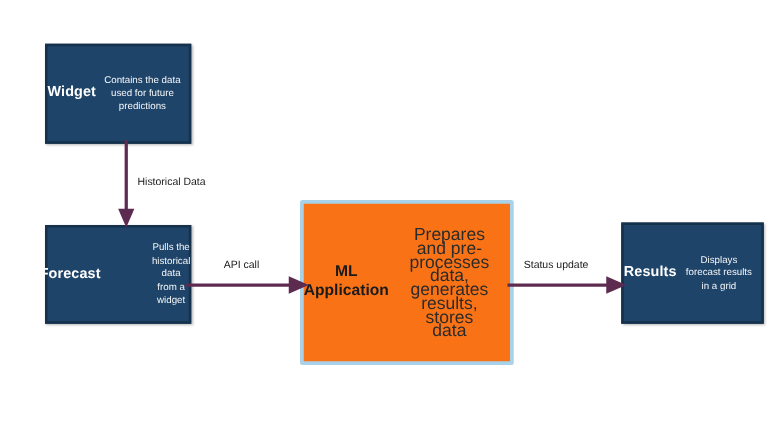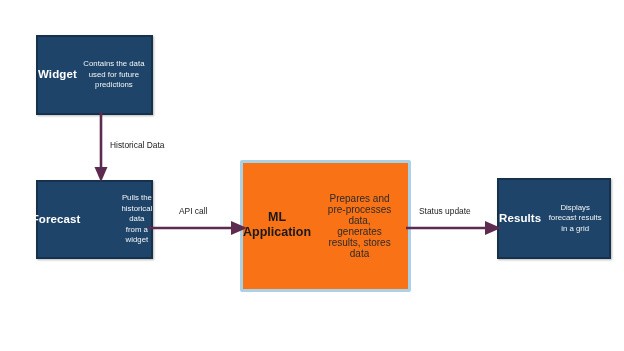--- a/index.html
+++ b/index.html
@@ -58,21 +58,21 @@
   }
   .node-outline .node-title {
     color: #1a1a1a;
     font-weight: bold;
     font-size: 12.5px;
     line-height: 15px;
     margin-bottom: 2px;
   }
   .node-outline .node-desc {
     color: #2b2b2b;
-    font-size: 10px;
+    font-size: 14px;
     line-height: 11px;
     padding: 0 14px;
   }
 
   
   #node-widget   { left: 36px;  top: 35px;  width: 117px; height: 80px; }
   #node-forecast { left: 36px;  top: 180px; width: 117px; height: 79px; gap: 36px; }
   #node-ml       { left: 240px; top: 160px; width: 171px; height: 132px; }
   #node-results  { left: 497px; top: 178px; width: 114px; height: 81px; }
 

